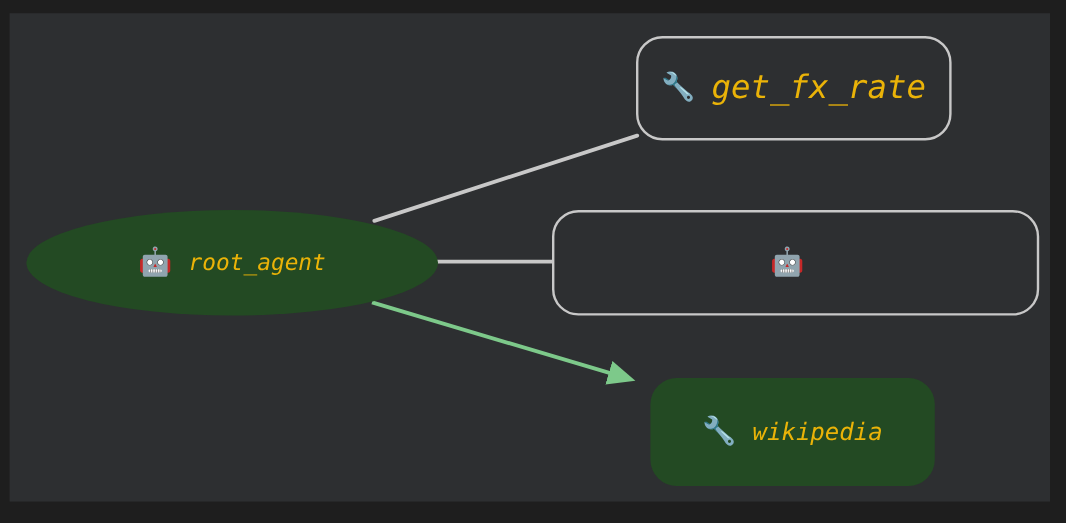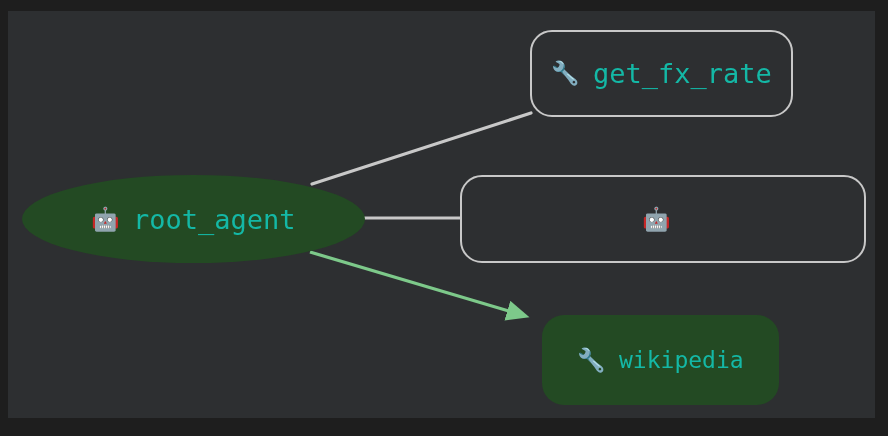--- a/index.html
+++ b/index.html
@@ -37,40 +37,41 @@
   }
   .node {
     position: absolute;
     display: flex;
     align-items: center;
     justify-content: center;
     box-sizing: border-box;
     white-space: nowrap;
   }
   .node-label {
-    color: #14b8a6;
+    color: #eab308;
     font-family: "DejaVu Sans Mono", "Liberation Mono", monospace;
     letter-spacing: 0px;
+    font-style: italic;
   }
   .node-icon {
     font-family: "DejaVu Sans", sans-serif;
     line-height: 1;
     display: inline-block;
   }
 
   
   #node-root-agent {
     left: 22px;
     top: 175px;
     width: 343px;
     height: 88px;
     border-radius: 50% / 50%;
     background: #234a23;
   }
-  #node-root-agent .node-label { font-size: 27px; text-align: right; }
+  #node-root-agent .node-label { font-size: 19px; text-align: right; }
   #node-root-agent .node-icon { font-size: 23px; margin-right: 13px; }
 
   
   #node-get-fx-rate {
     left: 530px;
     top: 30px;
     width: 263px;
     height: 87px;
     border-radius: 22px;
     border: 2px solid #c8c8c8;
@@ -94,21 +95,21 @@
 
   
   #node-wikipedia {
     left: 542px;
     top: 315px;
     width: 237px;
     height: 90px;
     border-radius: 22px;
     background: #234a23;
   }
-  #node-wikipedia .node-label { font-size: 23px; }
+  #node-wikipedia .node-label { font-size: 20px; }
   #node-wikipedia .node-icon { font-size: 23px; margin-right: 13px; }
 </style>
 </head>
 <body>
 
 <div id="graph-root">
   <div id="graph-canvas"></div>
 
   <svg id="edges" viewBox="0 0 888 436">
     <defs>

